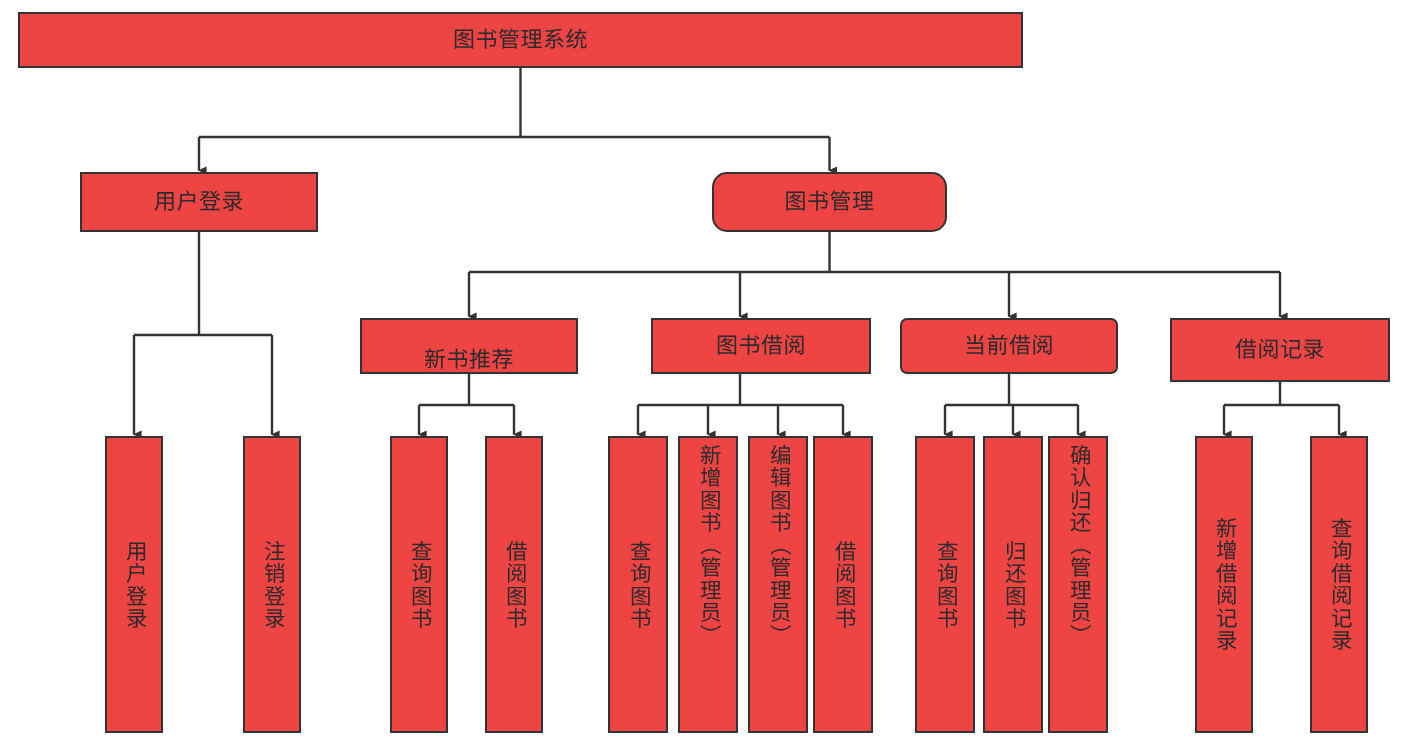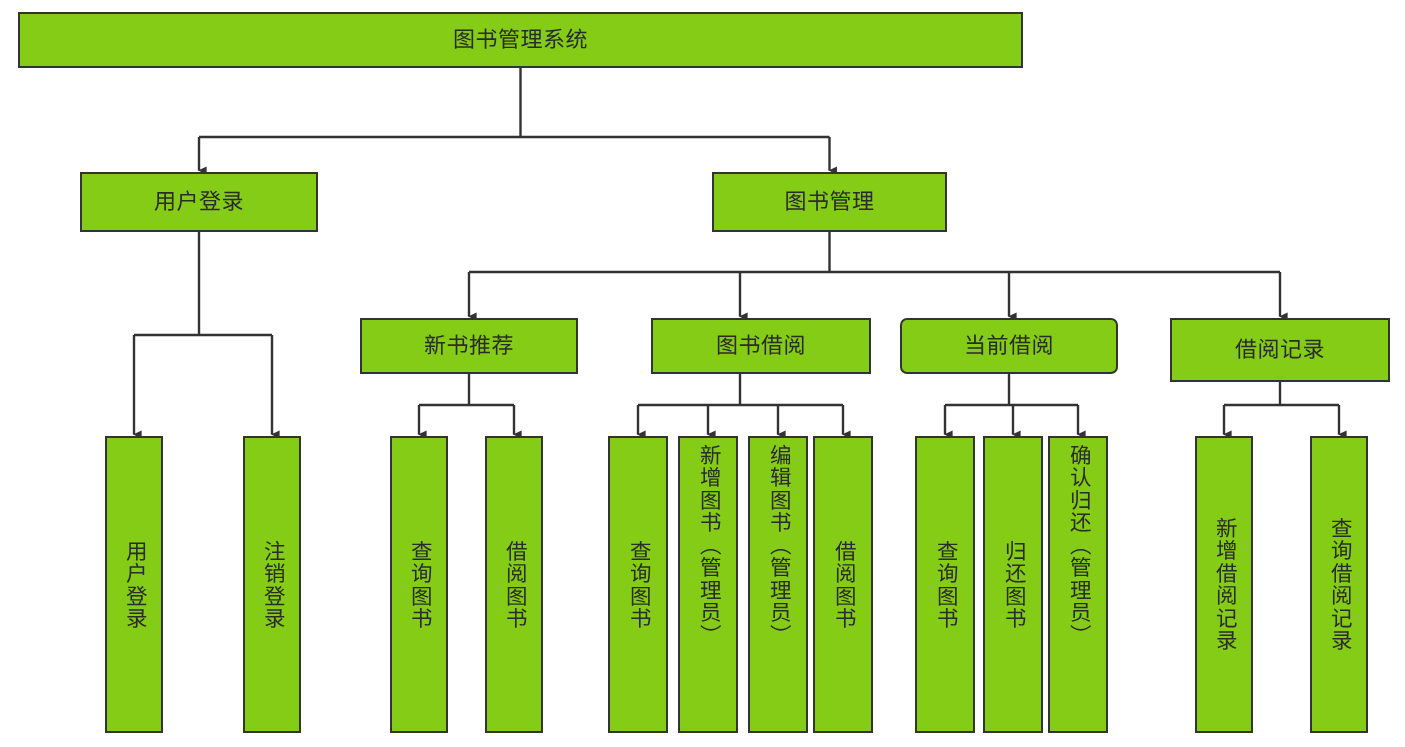--- a/index.html
+++ b/index.html
@@ -21,21 +21,21 @@
   #diagram-svg {
     position: absolute;
     left: 0;
     top: 0;
     width: 1405px;
     height: 747px;
   }
   .node-box {
     position: absolute;
     box-sizing: border-box;
-    background: #84cc16;
+    background: #ef4444;
     border: 2.4px solid #333333;
     display: flex;
     align-items: center;
     justify-content: center;
     overflow: hidden;
   }
   .node-box.root {
     border-width: 2.6px;
   }
   .node-label-h {
@@ -124,24 +124,24 @@
       </g>
   </svg>
 
   <div id="nodes-layer">
       <div class="node-box root" style="left: 18px; top: 12px; width: 1005px; height: 56px; border-color: rgb(51, 51, 51);">
         <span class="node-label-h" style="color: rgb(43, 43, 43);">图书管理系统</span>
       </div>
       <div class="node-box" style="left: 80px; top: 172px; width: 238px; height: 60px; border-color: rgb(51, 51, 51);">
         <span class="node-label-h" style="color: rgb(43, 43, 43);">用户登录</span>
       </div>
-      <div class="node-box" style="left: 712px; top: 172px; width: 235px; height: 60px; border-color: rgb(51, 51, 51);">
+      <div class="node-box" style="left: 712px; top: 172px; width: 235px; height: 60px; border-color: rgb(51, 51, 51); border-radius: 15px;">
         <span class="node-label-h" style="color: rgb(43, 43, 43);">图书管理</span>
       </div>
-      <div class="node-box" style="left: 360px; top: 318px; width: 218px; height: 56px; border-color: rgb(51, 51, 51);">
+      <div class="node-box" style="left: 360px; top: 318px; width: 218px; height: 56px; border-color: rgb(51, 51, 51); align-items: flex-end;">
         <span class="node-label-h" style="color: rgb(43, 43, 43);">新书推荐</span>
       </div>
       <div class="node-box" style="left: 651px; top: 318px; width: 220px; height: 56px; border-color: rgb(51, 51, 51);">
         <span class="node-label-h" style="color: rgb(43, 43, 43);">图书借阅</span>
       </div>
       <div class="node-box" style="left: 900px; top: 318px; width: 218px; height: 56px; border-color: rgb(51, 51, 51); border-radius: 7px;">
         <span class="node-label-h" style="color: rgb(43, 43, 43);">当前借阅</span>
       </div>
       <div class="node-box" style="left: 1170px; top: 318px; width: 220px; height: 64px; border-color: rgb(51, 51, 51);">
         <span class="node-label-h" style="color: rgb(43, 43, 43);">借阅记录</span>

